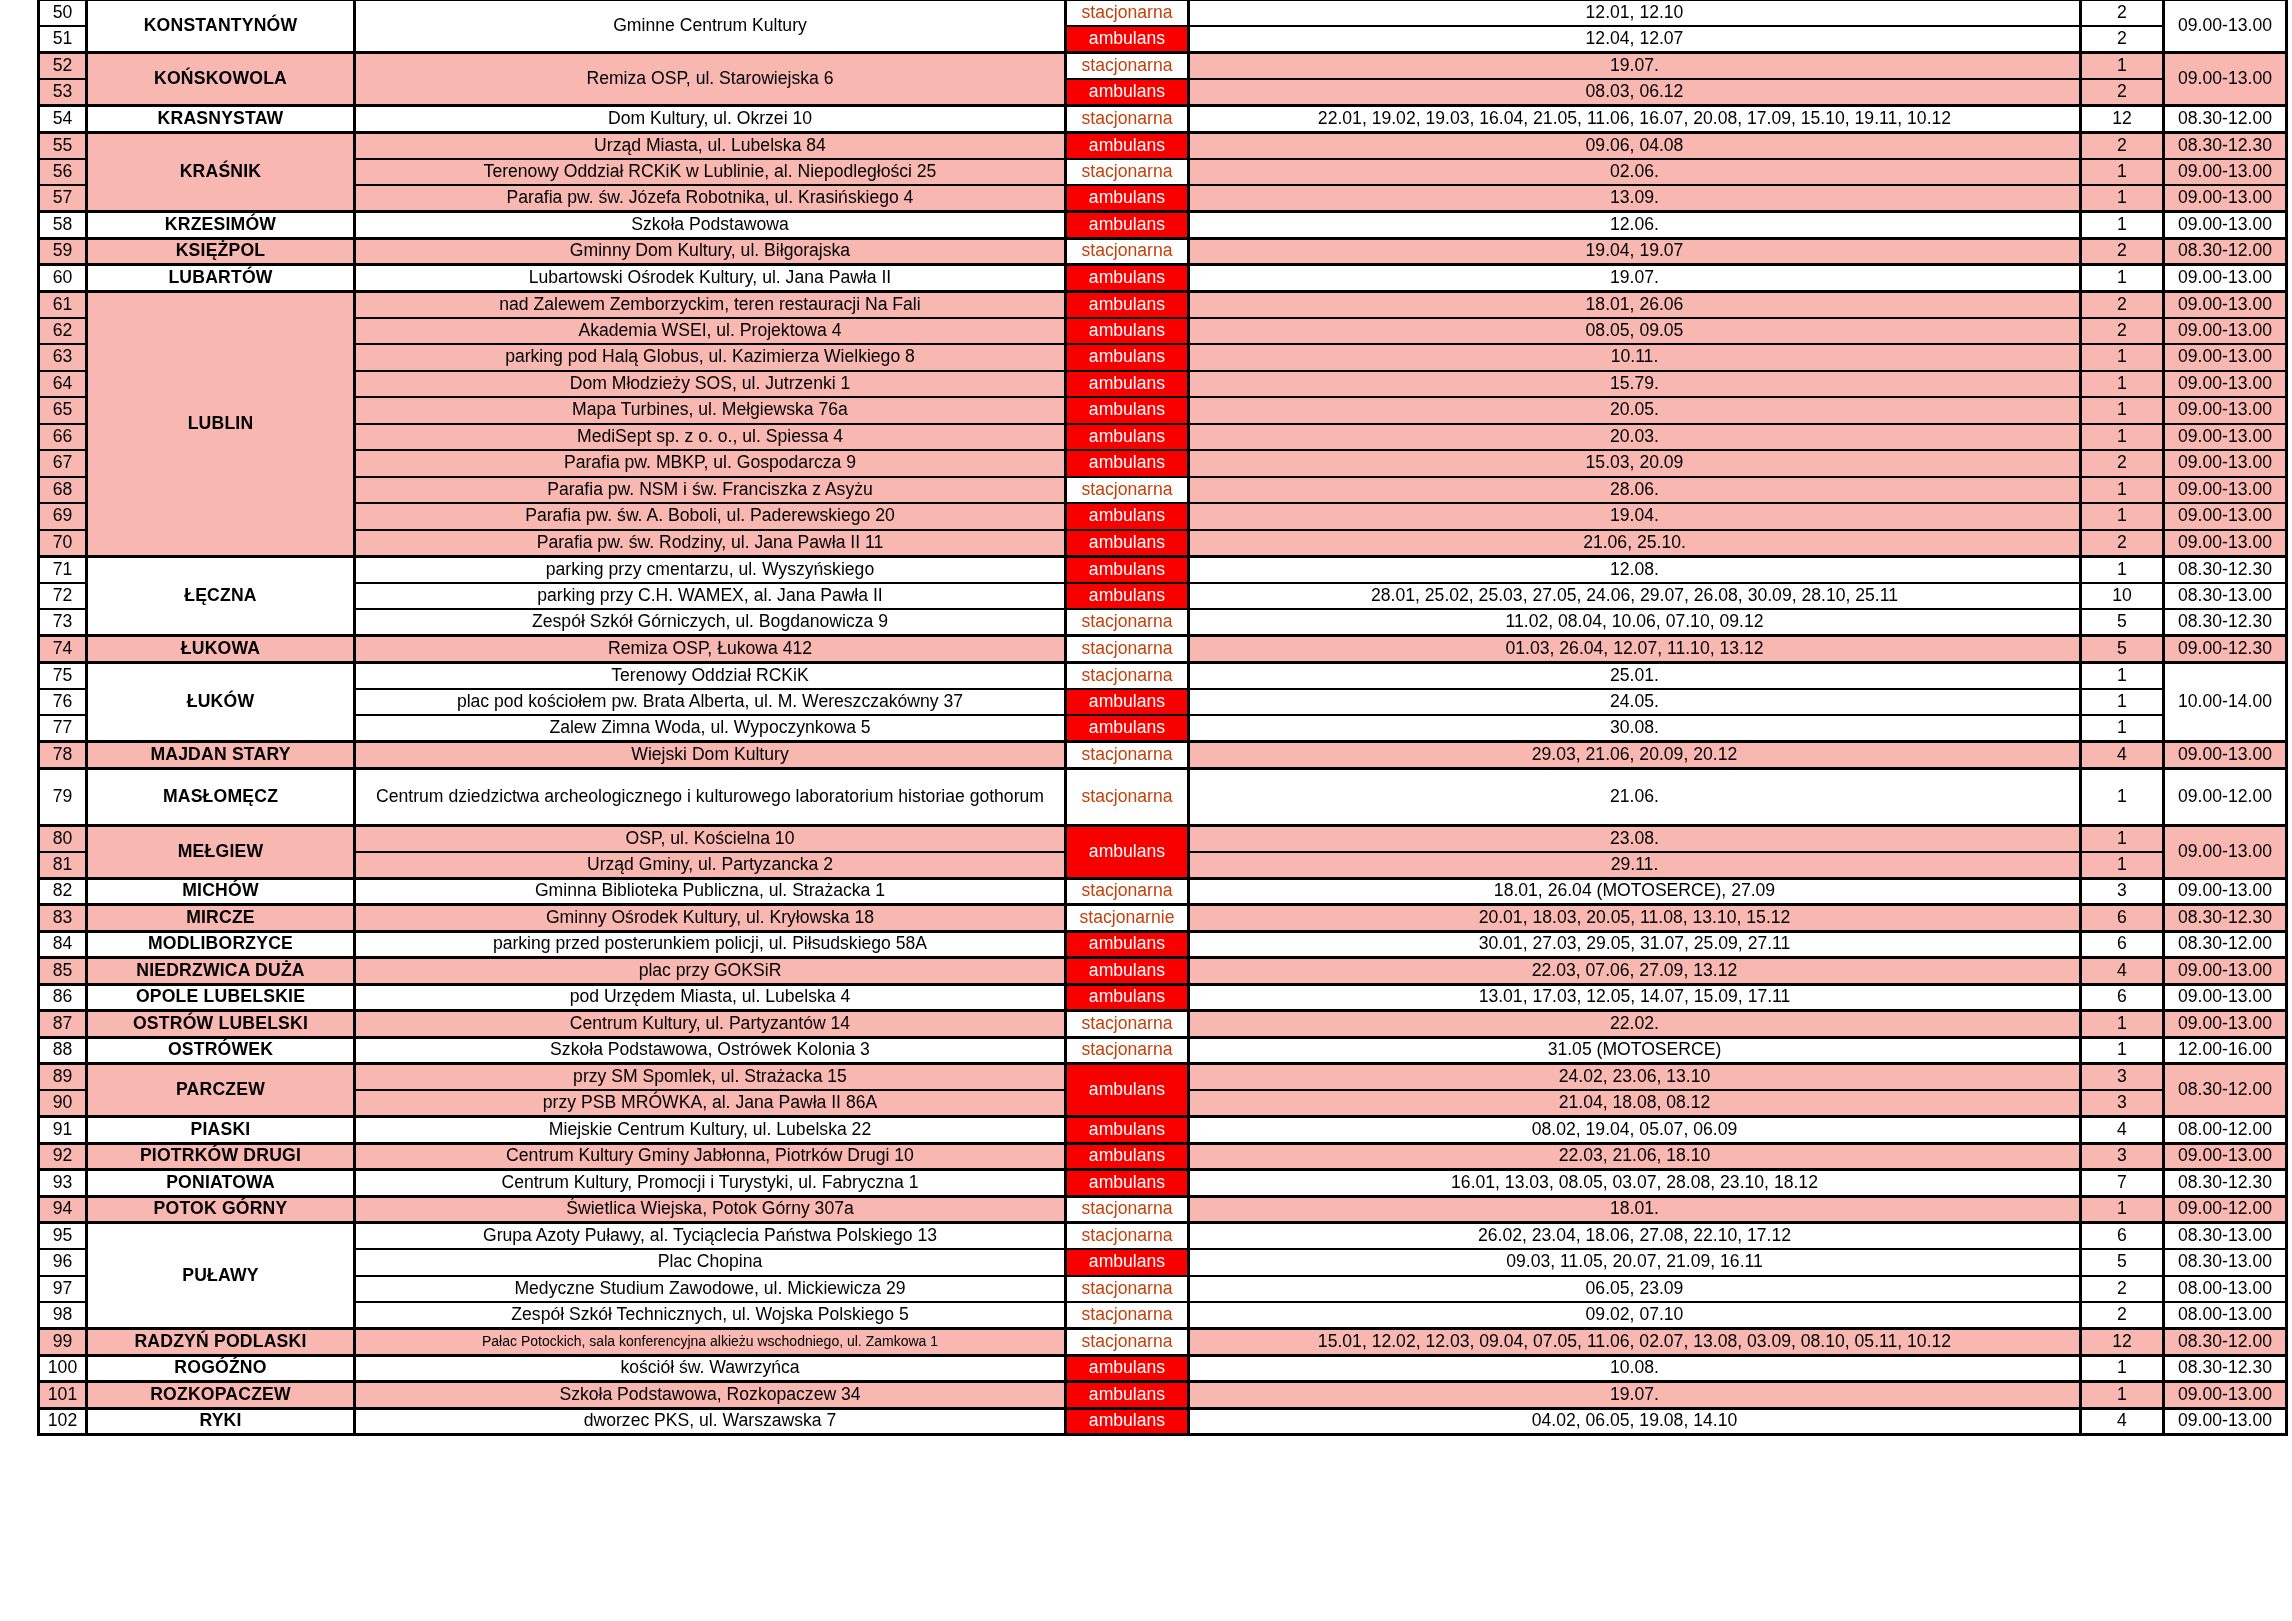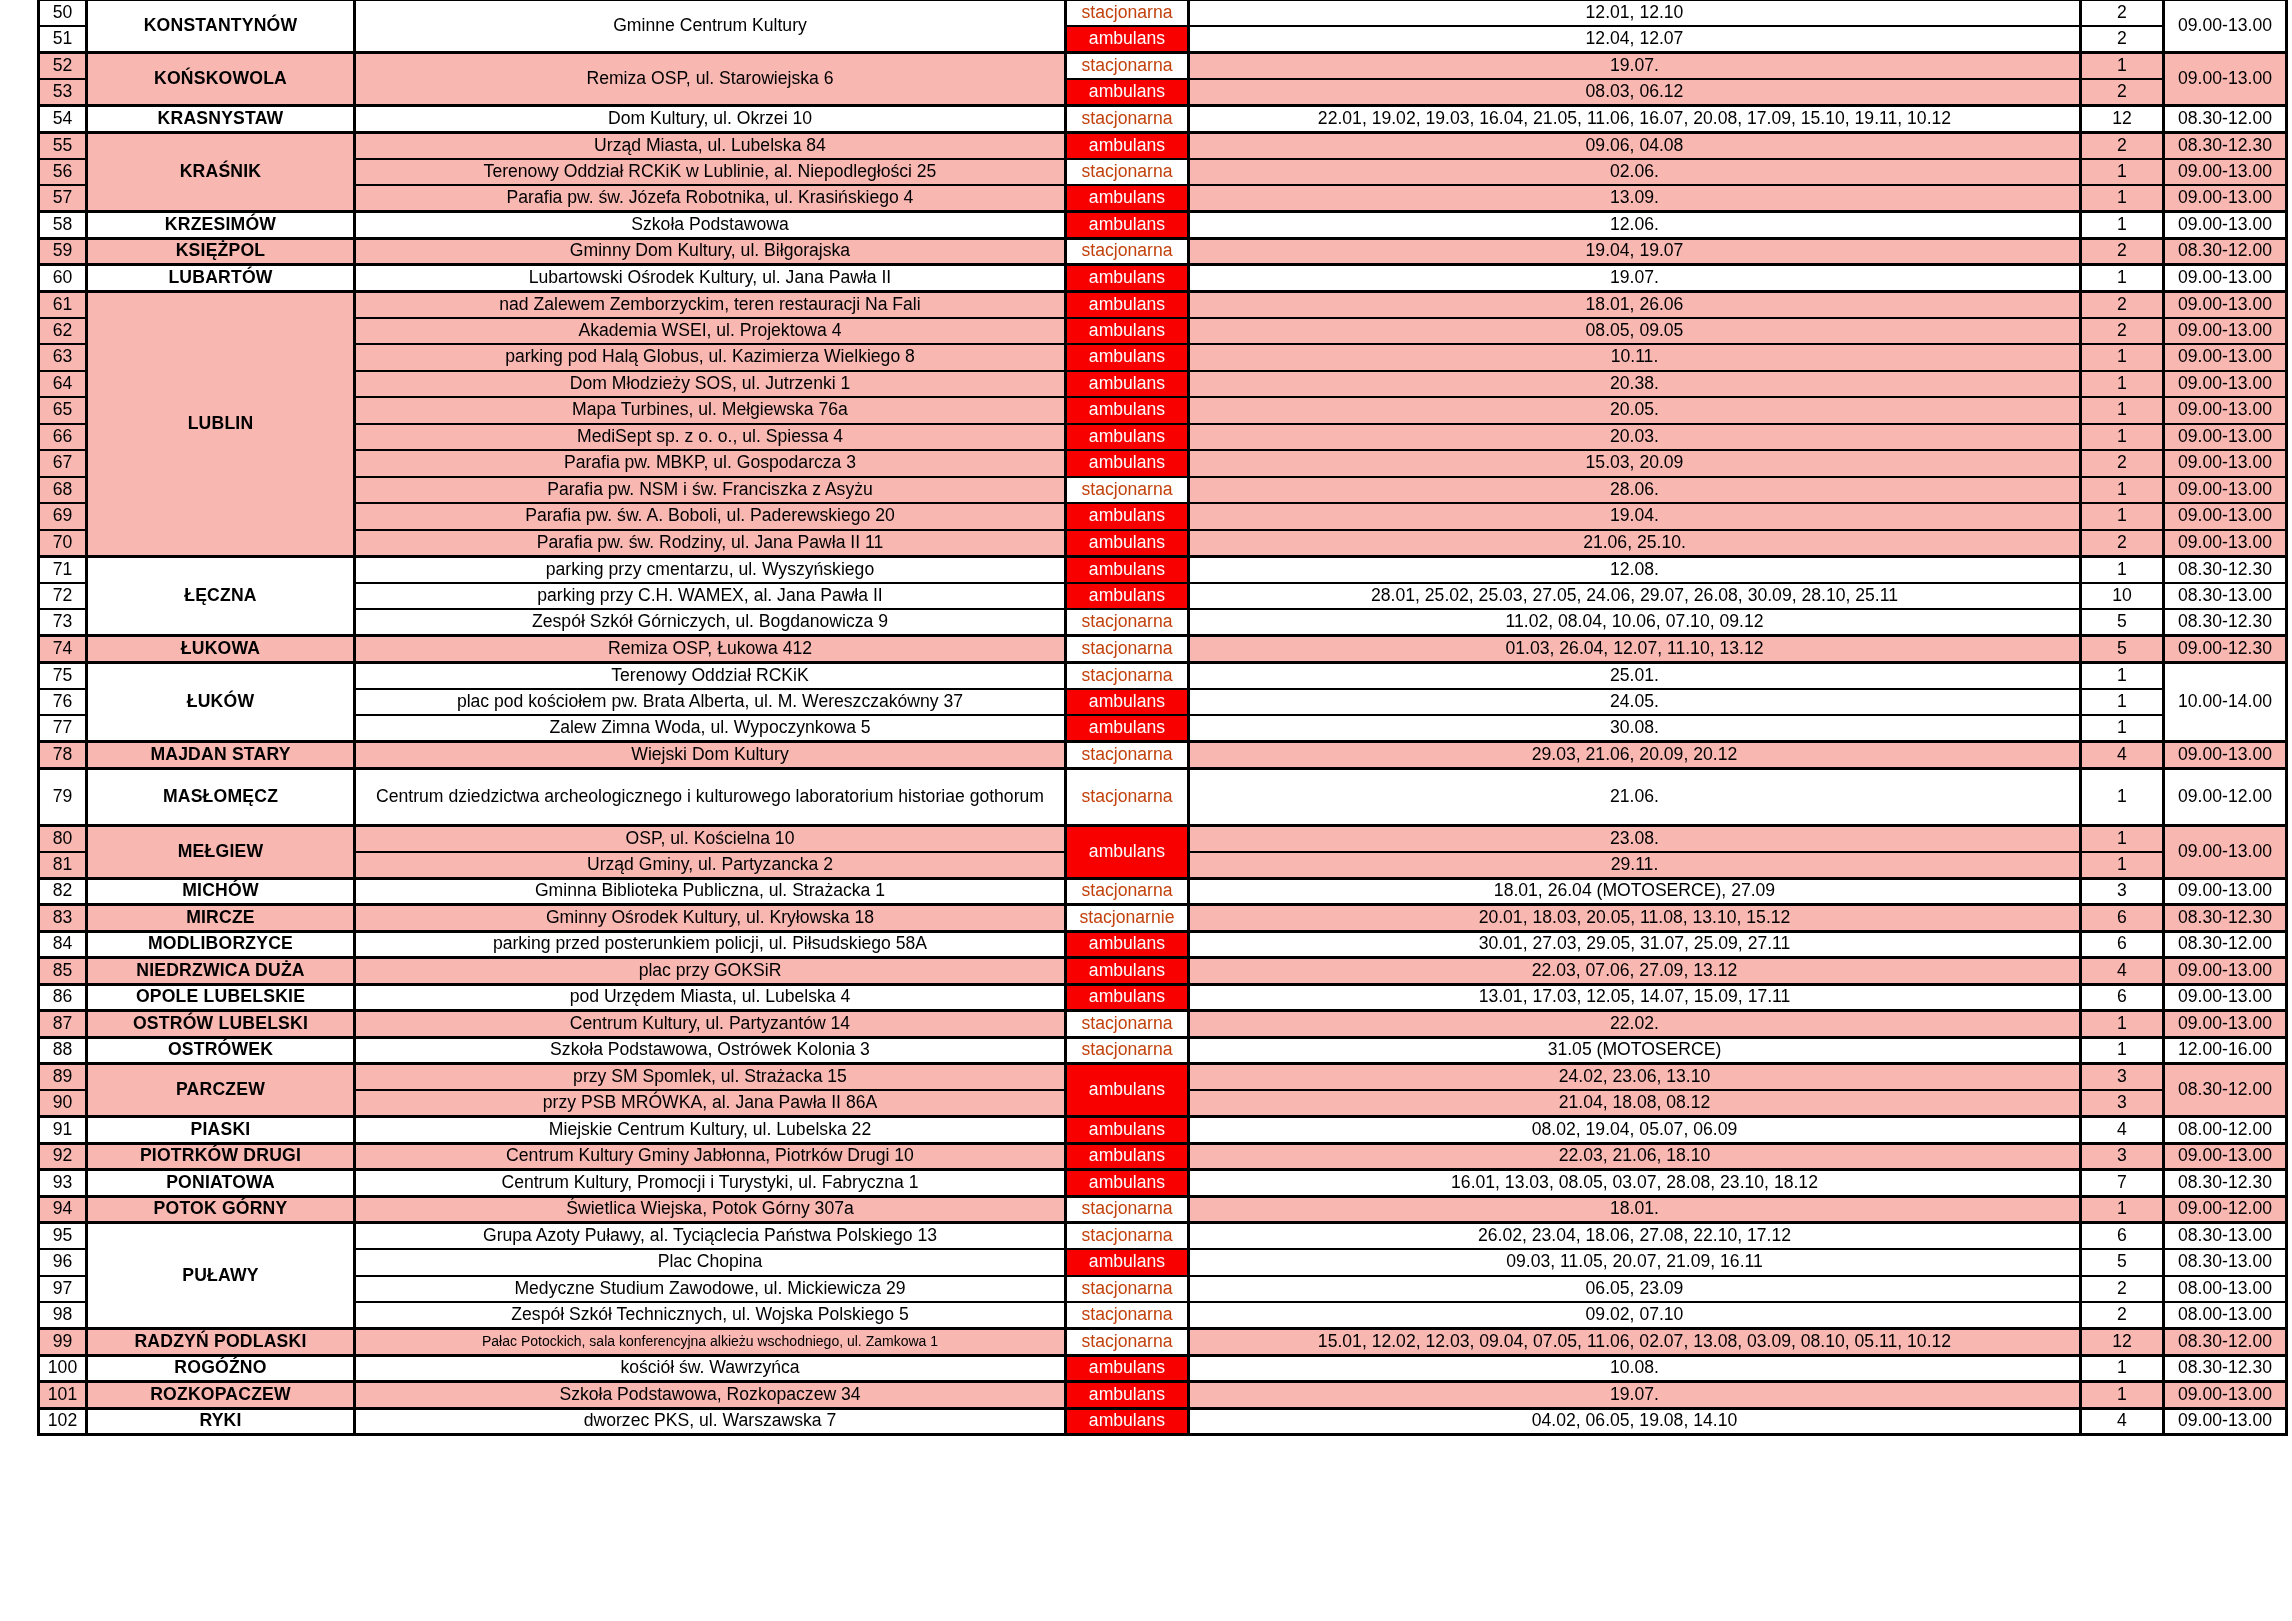--- a/index.html
+++ b/index.html
@@ -178,21 +178,21 @@
         <td class="loc">parking pod Halą Globus, ul. Kazimierza Wielkiego 8</td>
         <td class="type ambulans">ambulans</td>
         <td class="dates">10.11.</td>
         <td class="count">1</td>
         <td class="hours">09.00-13.00</td>
       </tr>
       <tr class="pink">
         <td class="num">64</td>
         <td class="loc">Dom Młodzieży SOS, ul. Jutrzenki 1</td>
         <td class="type ambulans">ambulans</td>
-        <td class="dates">20.38.</td>
+        <td class="dates">15.79.</td>
         <td class="count">1</td>
         <td class="hours">09.00-13.00</td>
       </tr>
       <tr class="pink">
         <td class="num">65</td>
         <td class="loc">Mapa Turbines, ul. Mełgiewska 76a</td>
         <td class="type ambulans">ambulans</td>
         <td class="dates">20.05.</td>
         <td class="count">1</td>
         <td class="hours">09.00-13.00</td>
@@ -200,21 +200,21 @@
       <tr class="pink">
         <td class="num">66</td>
         <td class="loc">MediSept sp. z o. o., ul. Spiessa 4</td>
         <td class="type ambulans">ambulans</td>
         <td class="dates">20.03.</td>
         <td class="count">1</td>
         <td class="hours">09.00-13.00</td>
       </tr>
       <tr class="pink">
         <td class="num">67</td>
-        <td class="loc">Parafia pw. MBKP, ul. Gospodarcza 3</td>
+        <td class="loc">Parafia pw. MBKP, ul. Gospodarcza 9</td>
         <td class="type ambulans">ambulans</td>
         <td class="dates">15.03, 20.09</td>
         <td class="count">2</td>
         <td class="hours">09.00-13.00</td>
       </tr>
       <tr class="pink">
         <td class="num">68</td>
         <td class="loc">Parafia pw. NSM i św. Franciszka z Asyżu</td>
         <td class="type stac">stacjonarna</td>
         <td class="dates">28.06.</td>

